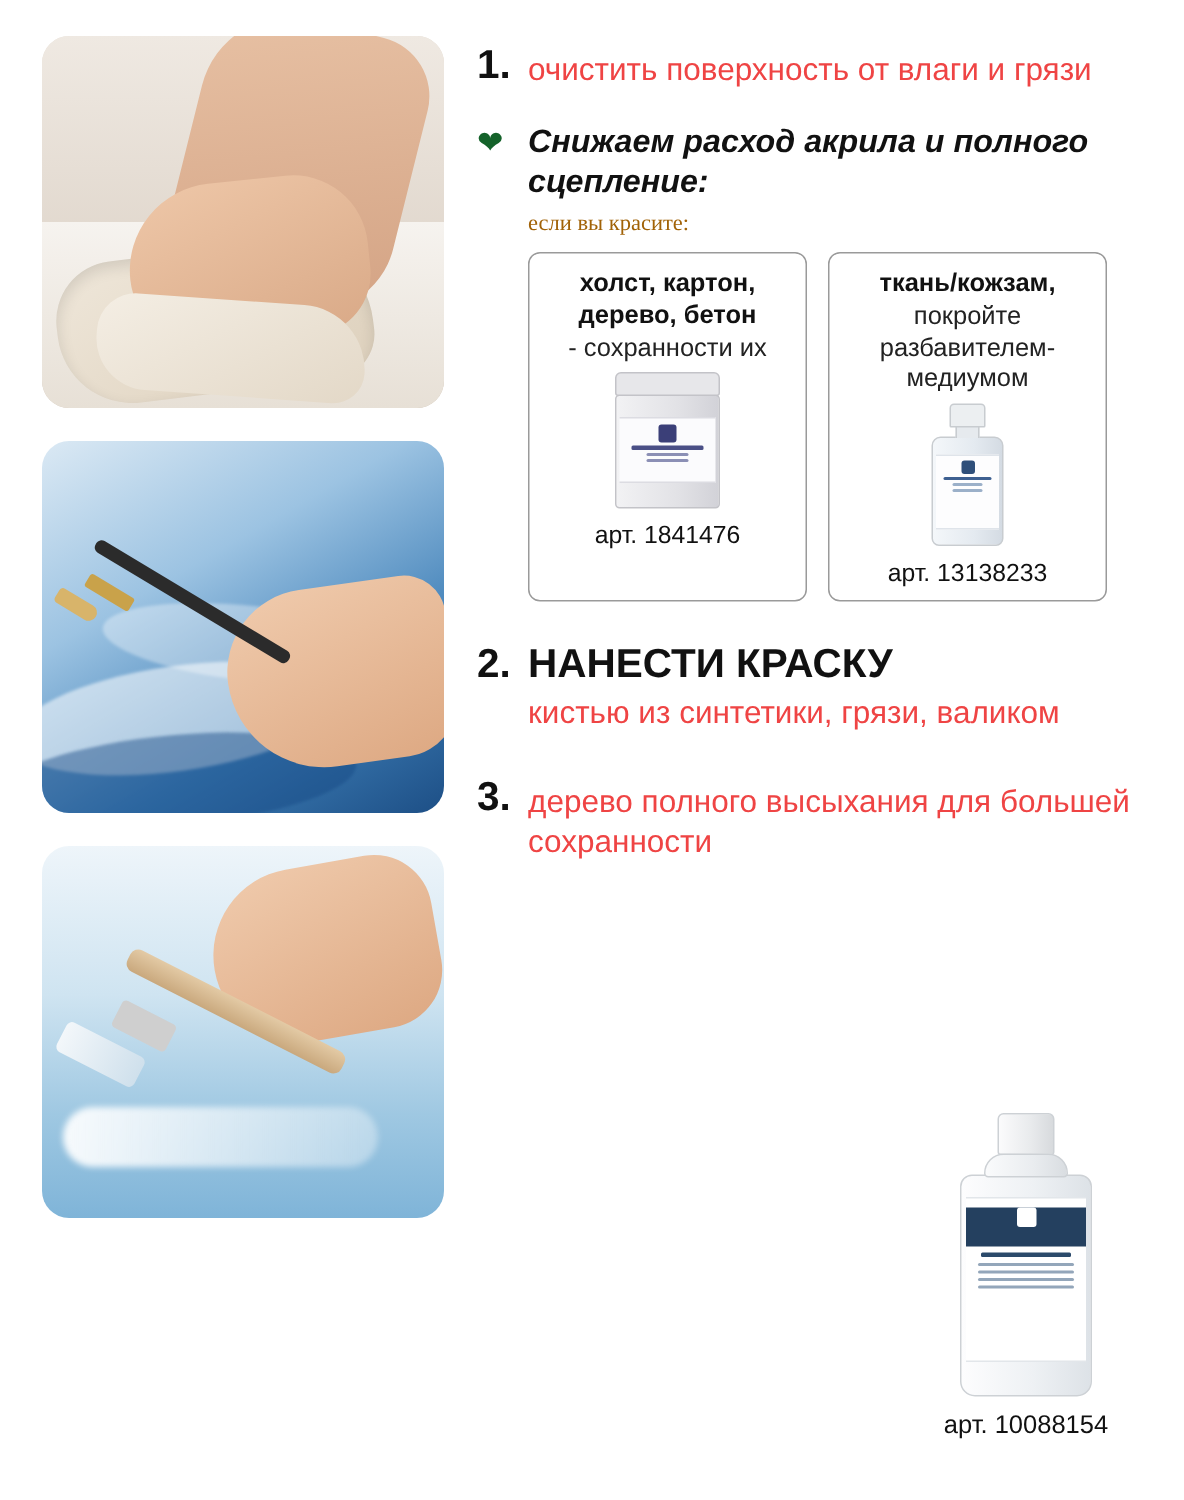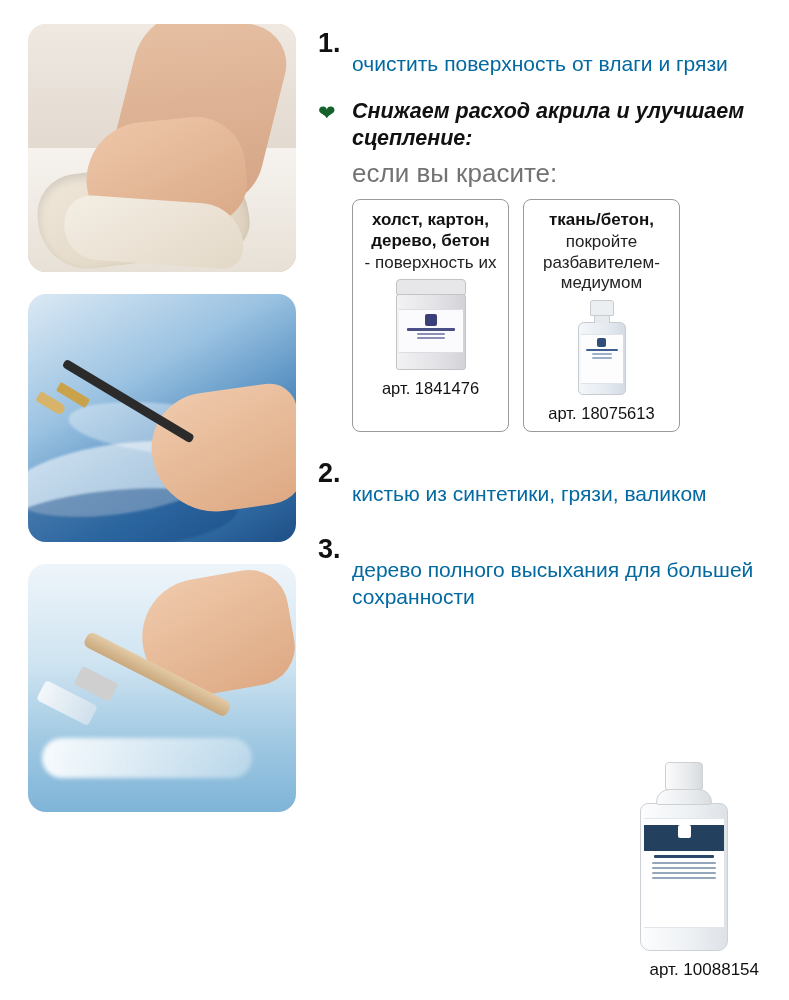--- a/index.html
+++ b/index.html
@@ -87,47 +87,47 @@
   .step-body { flex: 1; }
   .step-title {
     font-size: 27px;
     font-weight: bold;
     color: #111;
     line-height: 1.12;
     text-transform: uppercase;
   }
   .step-desc {
     font-size: 21px;
-    color: #0369a1;
+    color: #ef4444;
     line-height: 1.28;
-    margin-top: 23px;
+    margin-top: 6px;
   }
 
   
   .tip { display: flex; margin-top: 20px; }
   .heart {
     width: 34px; flex: 0 0 34px;
     color: #14622a;
     font-size: 21px;
     line-height: 1.2;
     padding-top: 2px;
   }
   .tip-title {
     font-size: 21.5px;
     font-weight: bold;
     font-style: italic;
     color: #111;
     line-height: 1.26;
   }
-  .tip-sub { font-size: 26px; color: #737373; margin-top: 6px; }
+  .tip-sub { font-size: 15px; color: #a16207; margin-top: 6px; font-family: Liberation Serif, serif; }
 
   
   .cards { display: flex; gap: 14px; margin-top: 10px; padding-left: 34px; }
   .card {
-    width: 157px;
+    width: 186px;
     border: 1px solid #9a9a9a;
     border-radius: 8px;
     padding: 10px 8px 8px;
     text-align: center;
     background: #fff;
     display: flex;
     flex-direction: column;
     align-items: center;
   }
   .card-title { font-size: 17px; font-weight: bold; color: #111; line-height: 1.22; }
@@ -150,23 +150,23 @@
   .btl-body { position:absolute; left:8px; top:22px; width:48px; height:73px; background:linear-gradient(90deg,#f4f7fa,#e4eaf0 60%,#d4dbe3); border:1px solid #c8ccd0; border-radius:6px 6px 5px 5px; }
   .btl-label { position:absolute; left:11px; top:34px; width:42px; height:50px; background:#fdfdfe; border-top:1px solid #dfe4ea; border-bottom:1px solid #dfe4ea; }
   .btl-logo { width:9px; height:9px; background:#2f4f7a; margin:3px auto 2px; border-radius:2px; }
   .btl-line { height:2.5px; background:#3e6091; margin:2px 5px; border-radius:1px; }
   .btl-line.small { height:2px; background:#9bb0c9; margin:2px 11px; }
 
   
   .lacquer-wrap {
     position: absolute;
     right: 30px;
-    top: 762px;
+    top: 742px;
     width: 150px;
-    text-align: right;
+    text-align: center;
   }
   .lac-bottle { width: 104px; height: 190px; margin: 0 auto; position: relative; }
   .lac-cap { position:absolute; left:33px; top:0; width:38px; height:28px; background:linear-gradient(90deg,#fbfbfc,#e8eaec 60%,#d7dadd); border:1px solid #cdd1d5; border-radius:4px 4px 2px 2px; }
   .lac-shoulder { position:absolute; left:24px; top:27px; width:56px; height:16px; background:linear-gradient(90deg,#fafbfc,#e9ecef 60%,#d9dde1); border:1px solid #cdd1d5; border-radius:14px 14px 3px 3px; }
   .lac-body { position:absolute; left:8px; top:41px; width:88px; height:148px; background:linear-gradient(90deg,#fdfdfe,#eef1f4 55%,#dde2e7); border:1px solid #cdd1d5; border-radius:8px 8px 10px 10px; }
   .lac-label { position:absolute; left:12px; top:56px; width:80px; height:110px; background:#ffffff; border-top:1px solid #e2e6ea; border-bottom:1px solid #e2e6ea; }
   .lac-head { height:26px; background:#24405f; margin:0; }
   .lac-logo { width:13px; height:13px; background:#ffffff; margin:6px auto 0; border-radius:2px; }
   .lac-line { height:3px; background:#2b4a6b; margin:4px 10px; border-radius:1px; }
   .lac-line.thin { height:2px; background:#93a6ba; margin:3px 8px; }
@@ -218,65 +218,66 @@
       <div class="step">
         <div class="step-num">1.</div>
         <div class="step-body">
           <div class="step-desc">очистить поверхность от влаги и грязи</div>
         </div>
       </div>
 
       <div class="tip">
         <div class="heart">❤</div>
         <div class="step-body">
-          <div class="tip-title">Снижаем расход акрила и улучшаем сцепление:</div>
+          <div class="tip-title">Снижаем расход акрила и полного сцепление:</div>
           <div class="tip-sub">если вы красите:</div>
         </div>
       </div>
 
       <div class="cards">
 
         <div class="card">
           <div class="card-title">холст, картон, дерево, бетон</div>
-          <div class="card-sub">- поверхность их</div>
+          <div class="card-sub">- сохранности их</div>
           <div class="jar">
             <div class="jar-body"></div>
             <div class="jar-lid"></div>
             <div class="jar-label">
               <div class="lbl-logo"></div>
               <div class="lbl-line"></div>
               <div class="lbl-line small"></div>
               <div class="lbl-line small"></div>
             </div>
           </div>
           <div class="card-art">арт. 1841476</div>
         </div>
 
         <div class="card">
-          <div class="card-title">ткань/бетон,</div>
+          <div class="card-title">ткань/кожзам,</div>
           <div class="card-sub">покройте разбавителем-медиумом</div>
           <div class="bottle">
             <div class="btl-body"></div>
             <div class="btl-neck"></div>
             <div class="btl-cap"></div>
             <div class="btl-label">
               <div class="btl-logo"></div>
               <div class="btl-line"></div>
               <div class="btl-line small"></div>
               <div class="btl-line small"></div>
             </div>
           </div>
-          <div class="card-art">арт. 18075613</div>
+          <div class="card-art">арт. 13138233</div>
         </div>
 
       </div>
 
       <div class="step" style="margin-top:26px;">
         <div class="step-num">2.</div>
         <div class="step-body">
+          <div class="step-title">НАНЕСТИ КРАСКУ</div>
           <div class="step-desc">кистью из синтетики, грязи, валиком</div>
         </div>
       </div>
 
       <div class="step" style="margin-top:26px;">
         <div class="step-num">3.</div>
         <div class="step-body step3-text">
           <div class="step-desc">дерево полного высыхания для большей сохранности</div>
         </div>
       </div>

